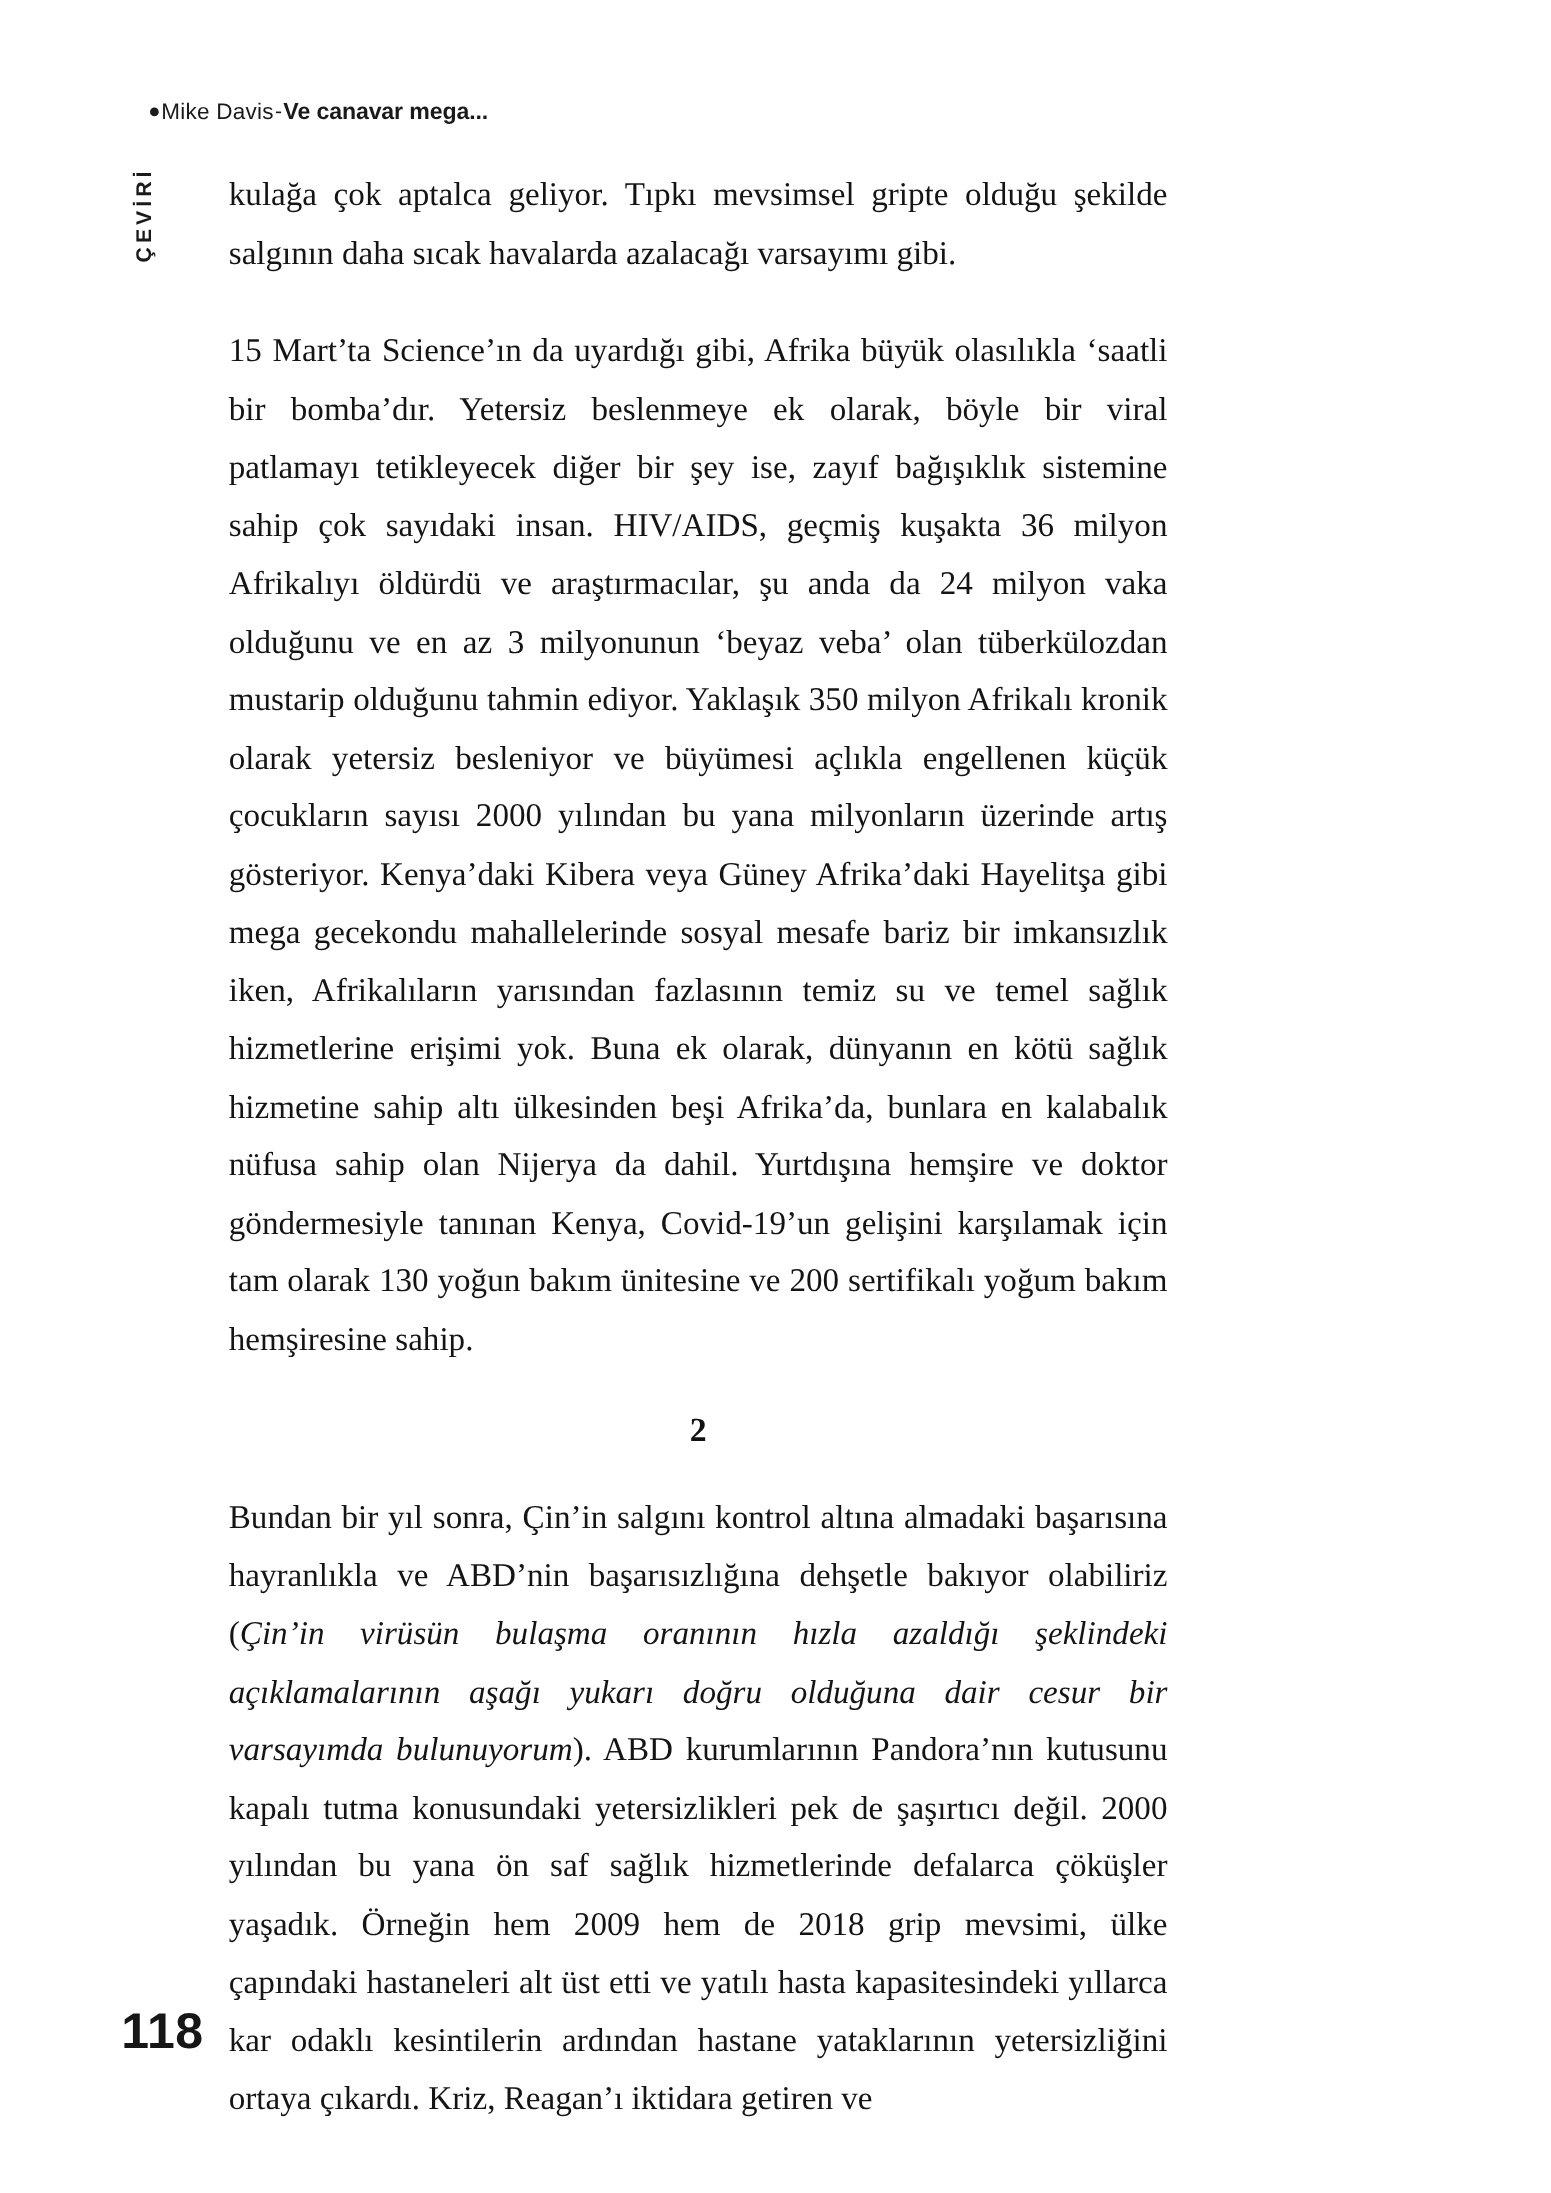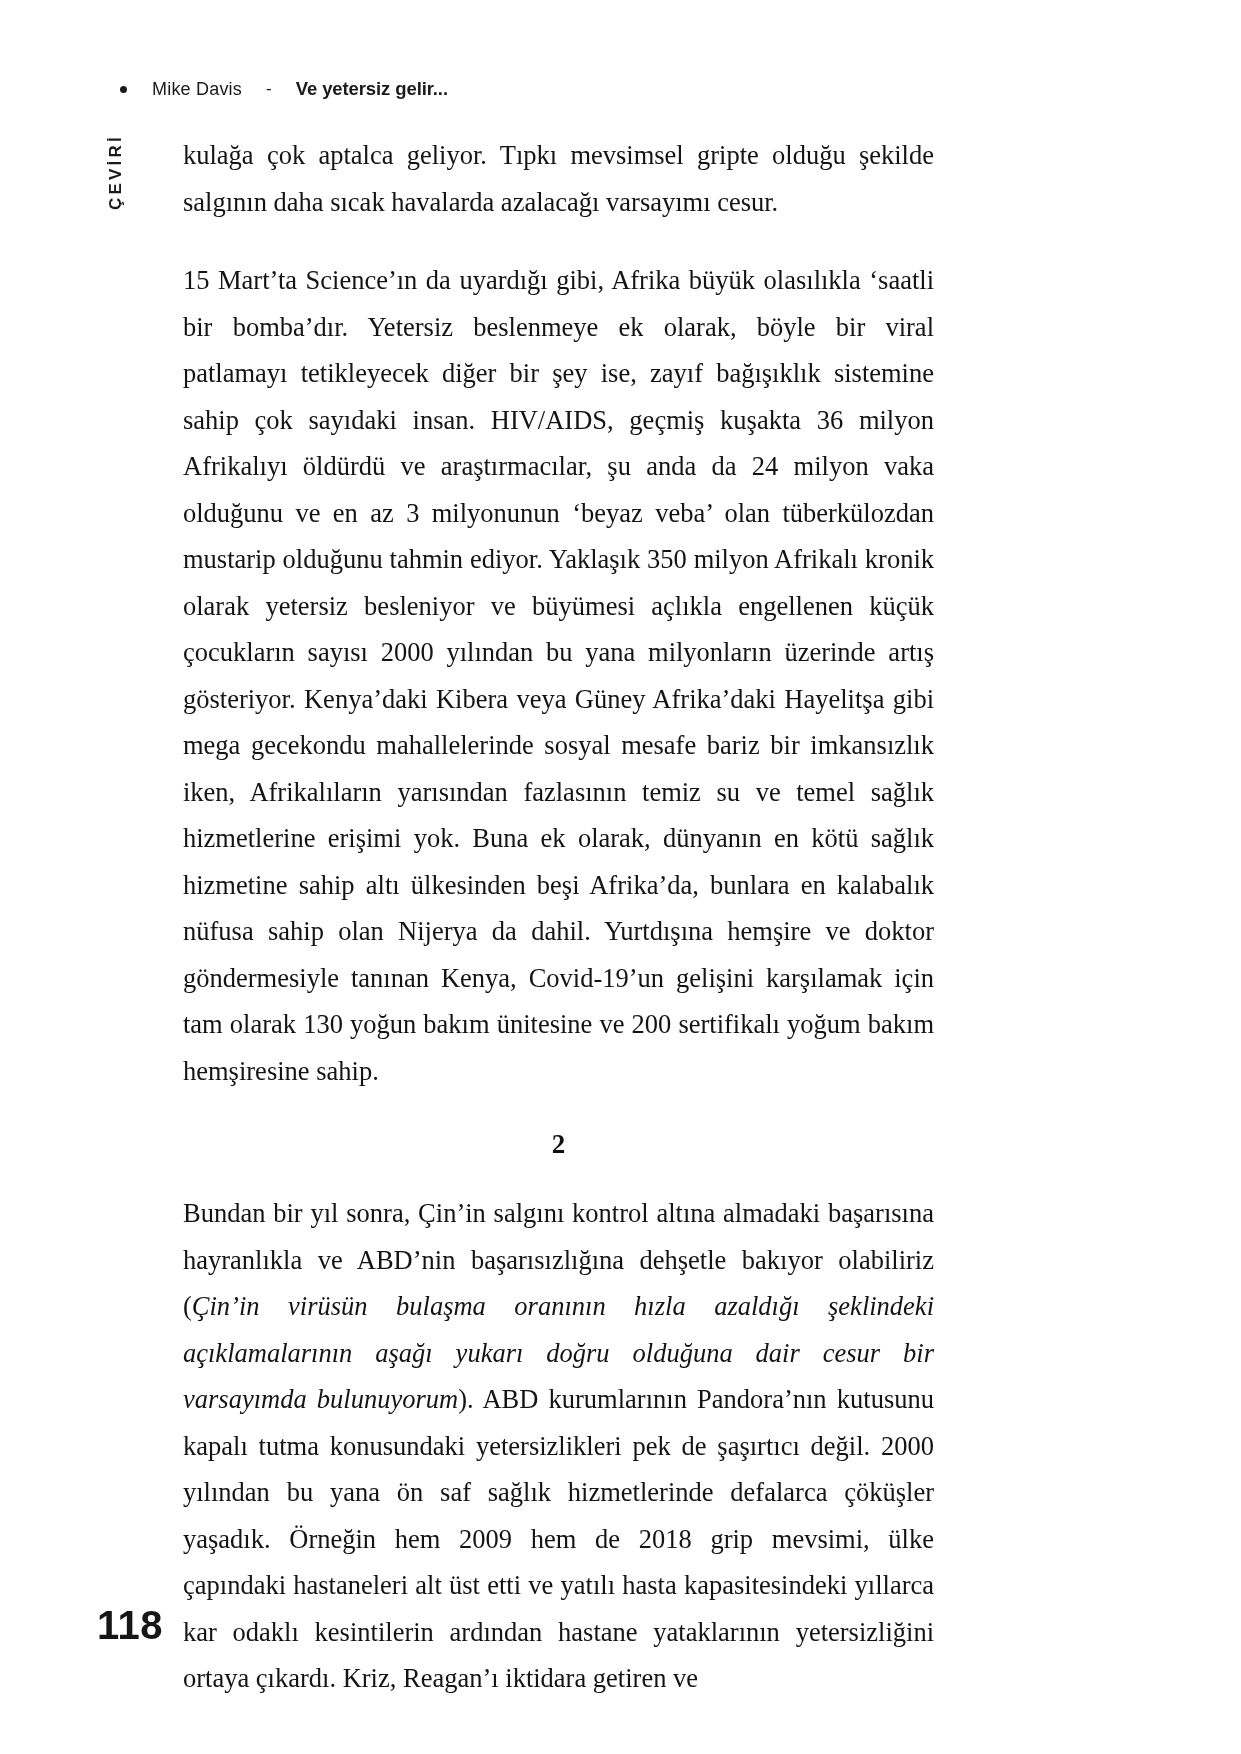--- a/index.html
+++ b/index.html
@@ -21,21 +21,21 @@
     inset: 0;
   }
 
   
   .running-head {
     position: absolute;
     left: 120px;
     top: 78px;
     display: flex;
     align-items: center;
-    gap: 23px;
+    gap: 0;
     white-space: nowrap;
   }
   .rh-bullet {
     width: 7px;
     height: 7px;
     border-radius: 50%;
     background: #1a1a1a;
     display: inline-block;
     margin-right: 2px;
   }
@@ -134,30 +134,30 @@
 </style>
 </head>
 <body>
 
 <div class="page">
 
   <div class="running-head">
     <span class="rh-bullet"></span>
     <span class="rh-author">Mike Davis</span>
     <span class="rh-dash">-</span>
-    <span class="rh-title">Ve yetersiz gelir...</span>
+    <span class="rh-title">Ve canavar mega...</span>
   </div>
 
   <div class="side-tab">
     <span class="side-tab-text">ÇEVİRİ</span>
   </div>
 
   <div class="body-col">
 
-    <p class="para last-line-natural">kulağa çok aptalca geliyor. Tıpkı mevsimsel gripte olduğu şekilde salgının daha sıcak havalarda azalacağı varsayımı cesur.</p>
+    <p class="para last-line-natural">kulağa çok aptalca geliyor. Tıpkı mevsimsel gripte olduğu şekilde salgının daha sıcak havalarda azalacağı varsayımı gibi.</p>
 
     <p class="para last-line-natural">15 Mart’ta Science’ın da uyardığı gibi, Afrika büyük olasılıkla ‘saatli bir bomba’dır. Yetersiz beslenmeye ek olarak, böyle bir viral patlamayı tetikleyecek diğer bir şey ise, zayıf bağışıklık sistemine sahip çok sayıdaki insan. HIV/AIDS, geçmiş kuşakta 36 milyon Afrikalıyı öldürdü ve araştırmacılar, şu anda da 24 milyon vaka olduğunu ve en az 3 milyonunun ‘beyaz veba’ olan tüberkülozdan mustarip olduğunu tahmin ediyor. Yaklaşık 350 milyon Afrikalı kronik olarak yetersiz besleniyor ve büyümesi açlıkla engellenen küçük çocukların sayısı 2000 yılından bu yana milyonların üzerinde artış gösteriyor. Kenya’daki Kibera veya Güney Afrika’daki Hayelitşa gibi mega gecekondu mahallelerinde sosyal mesafe bariz bir imkansızlık iken, Afrikalıların yarısından fazlasının temiz su ve temel sağlık hizmetlerine erişimi yok. Buna ek olarak, dünyanın en kötü sağlık hizmetine sahip altı ülkesinden beşi Afrika’da, bunlara en kalabalık nüfusa sahip olan Nijerya da dahil. Yurtdışına hemşire ve doktor göndermesiyle tanınan Kenya, Covid-19’un gelişini karşılamak için tam olarak 130 yoğun bakım ünitesine ve 200 sertifikalı yoğum bakım hemşiresine sahip.</p>
 
     <div class="section-number">2</div>
 
     <p class="para"><span>Bundan bir yıl sonra, Çin’in salgını kontrol altına almadaki başarısına hayranlıkla ve ABD’nin başarısızlığına dehşetle bakıyor olabiliriz (</span><em class="it">Çin’in virüsün bulaşma oranının hızla azaldığı şeklindeki açıklamalarının aşağı yukarı doğru olduğuna dair cesur bir varsayımda bulunuyorum</em><span>). ABD kurumlarının Pandora’nın kutusunu kapalı tutma konusundaki yetersizlikleri pek de şaşırtıcı değil. 2000 yılından bu yana ön saf sağlık hizmetlerinde defalarca çöküşler yaşadık. Örneğin hem 2009 hem de 2018 grip mevsimi, ülke çapındaki hastaneleri alt üst etti ve yatılı hasta kapasitesindeki yıllarca kar odaklı kesintilerin ardından hastane yataklarının yetersizliğini ortaya çıkardı. Kriz, Reagan’ı iktidara getiren ve</span></p>
 
   </div>
 
   <div class="folio">118</div>

